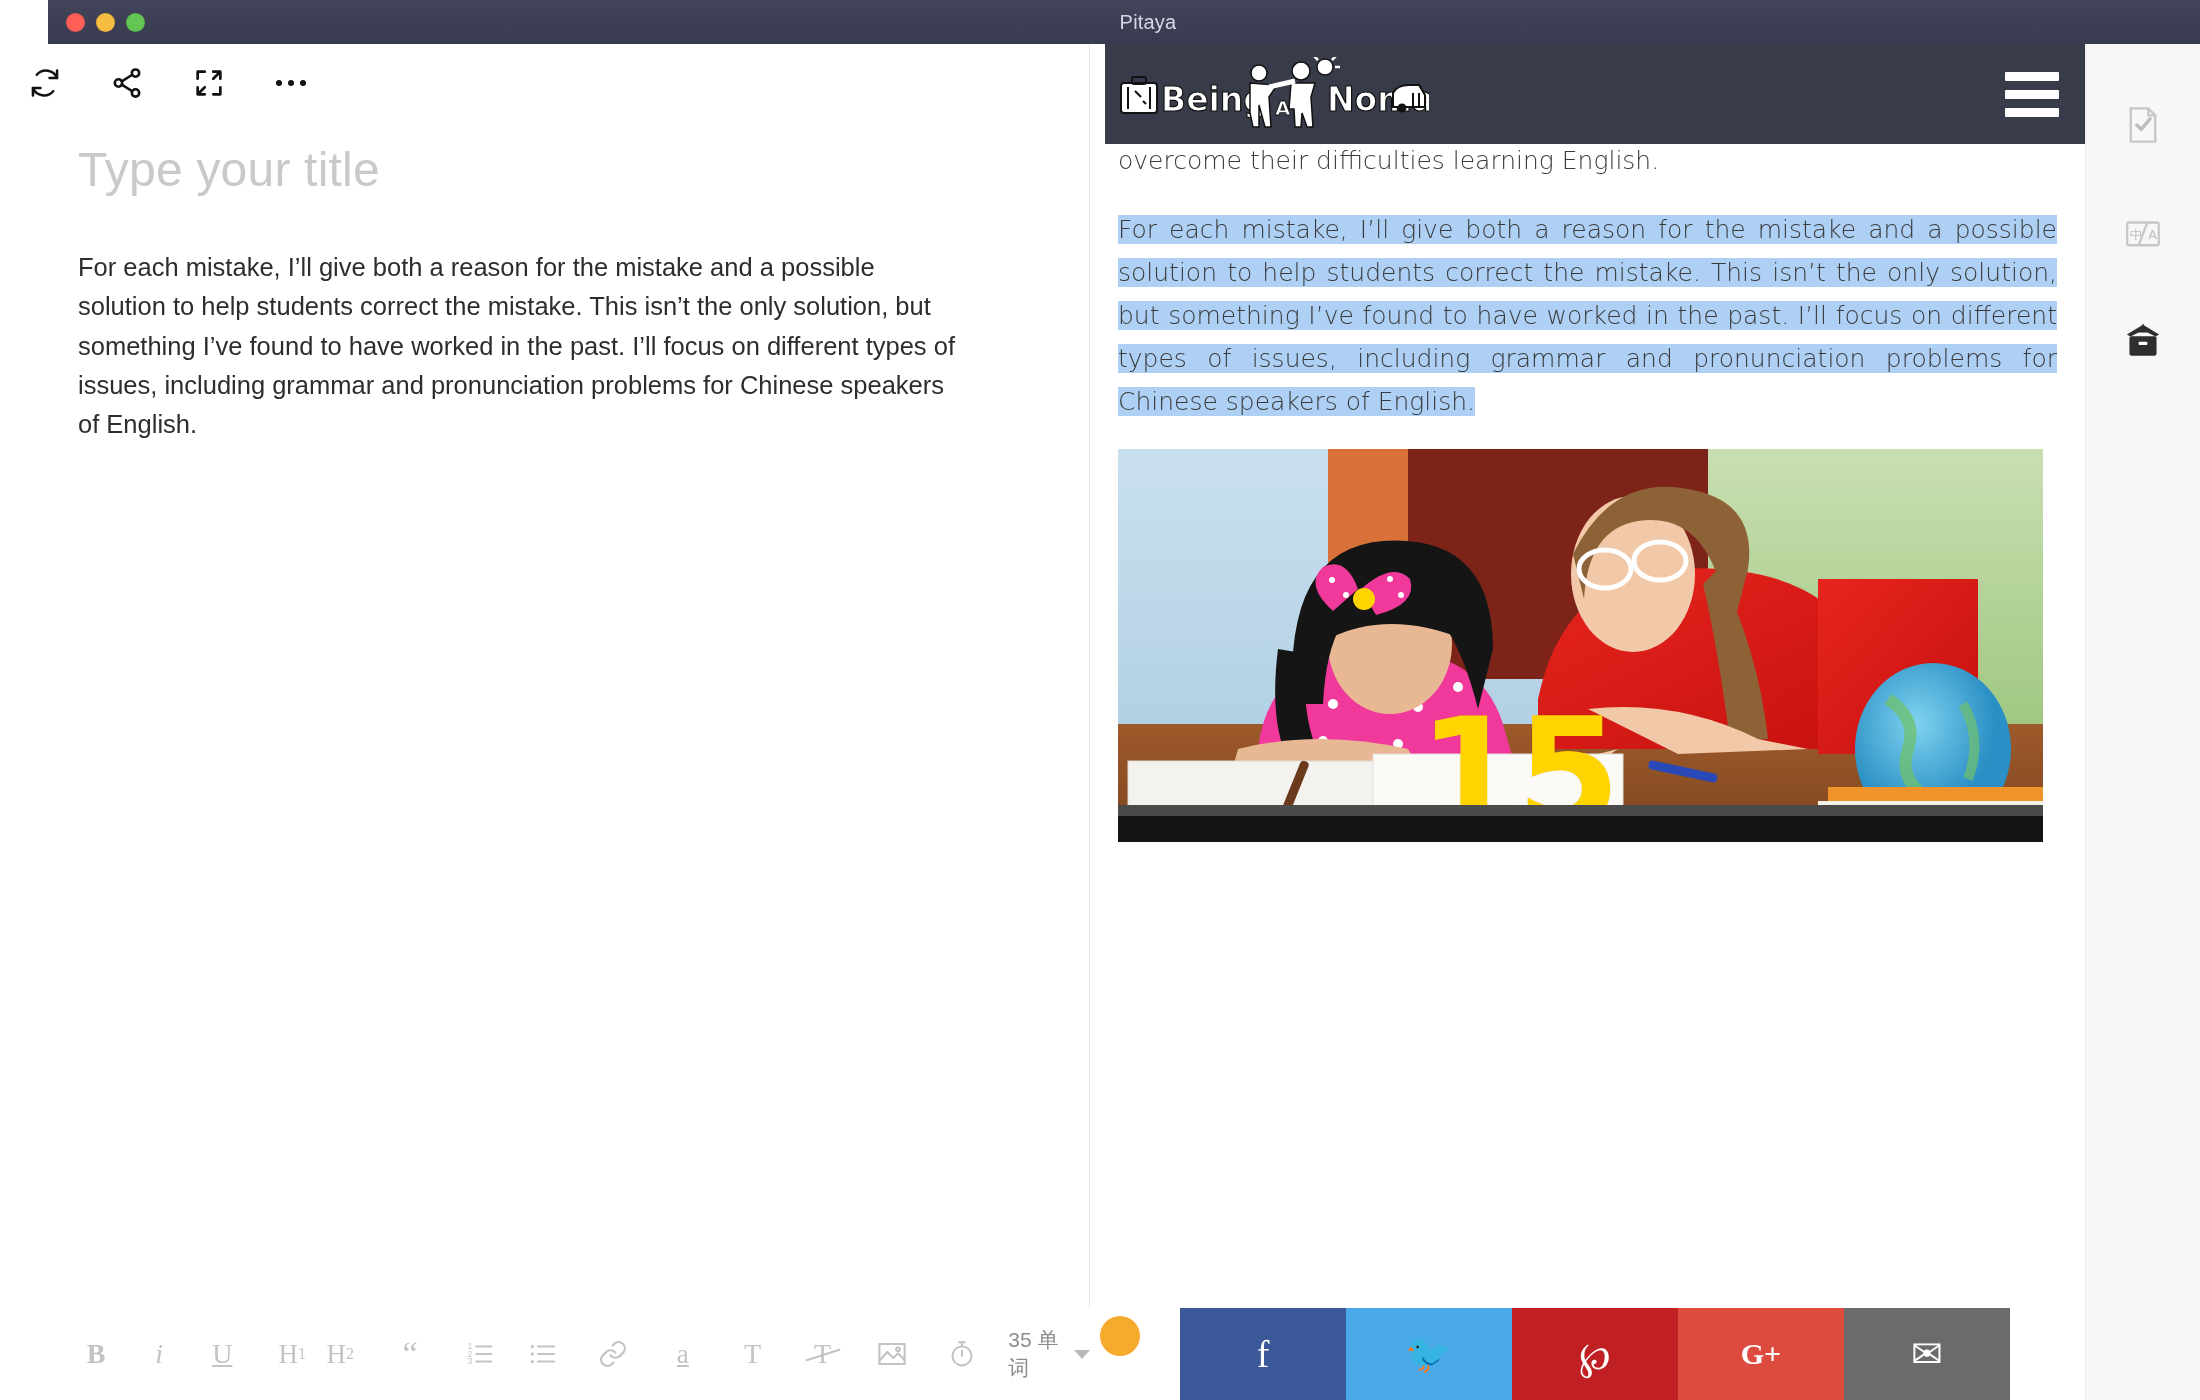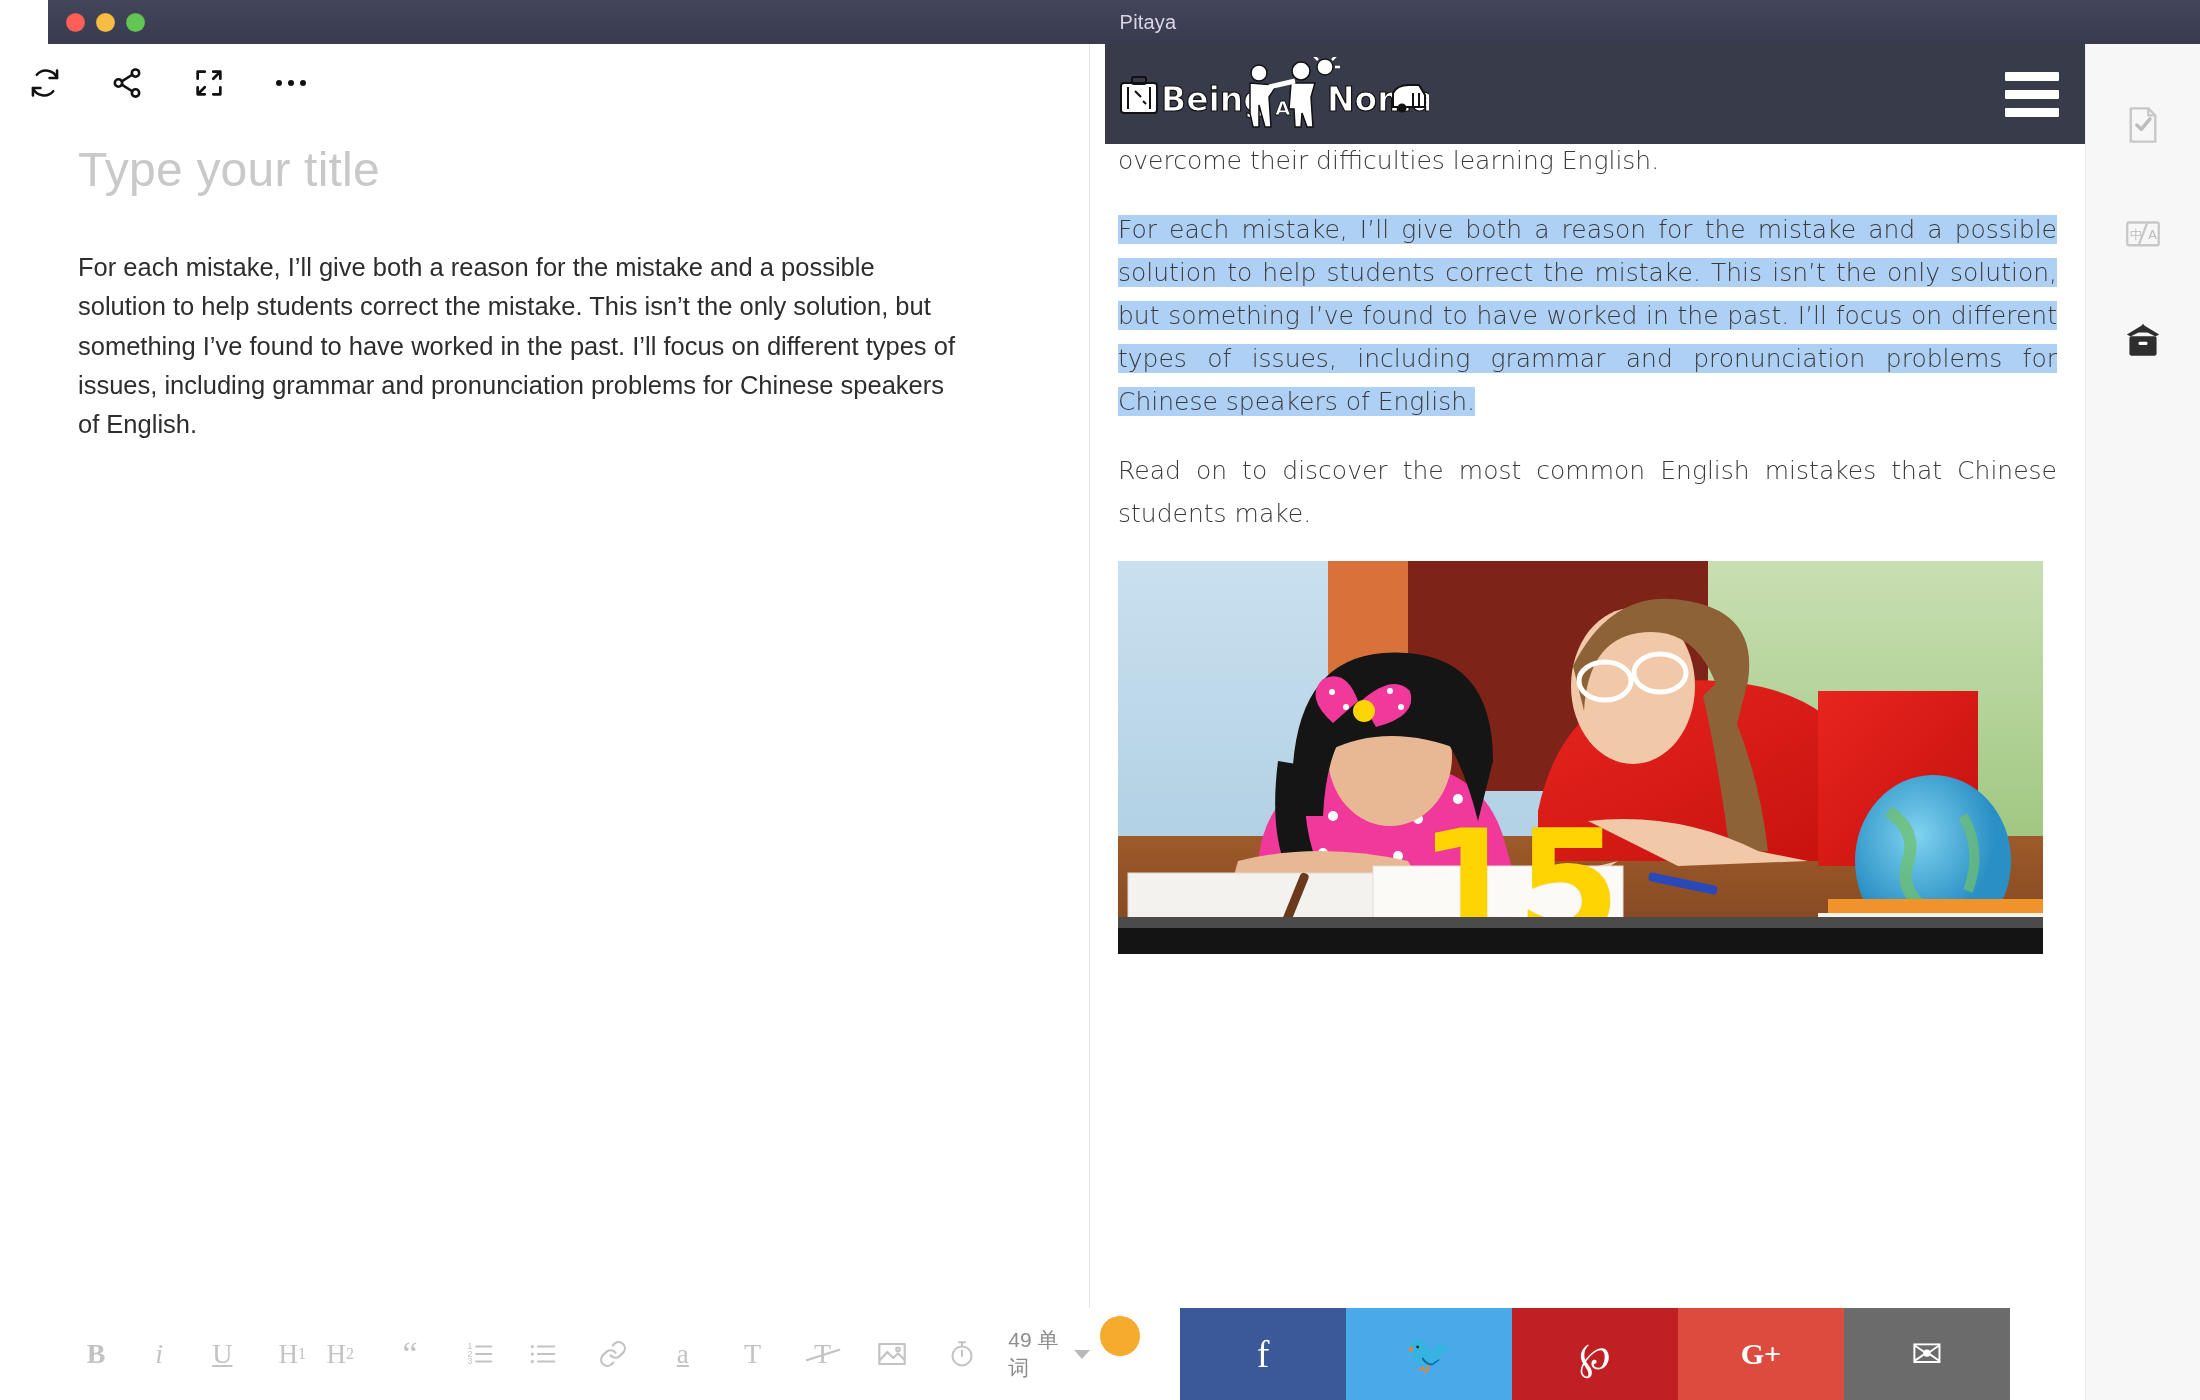--- a/index.html
+++ b/index.html
@@ -241,36 +241,35 @@
         <span class="gap-md"></span>
         <span class="fb">
           <svg width="30" height="30" viewBox="0 0 24 24" fill="none" stroke="#c3c3c3" stroke-width="1.6" stroke-linecap="round">
             <circle cx="12" cy="13.5" r="7.6"></circle>
               <line x1="12" y1="13.5" x2="12" y2="9.2"></line>
             <line x1="9.6" y1="2.6" x2="14.4" y2="2.6"></line>
               <line x1="12" y1="2.6" x2="12" y2="5.6"></line>
           </svg>
         </span>
         <span class="wordcount">
-          <span>49 单词</span>
+          <span>35 单词</span>
           <span class="chev"></span>
         </span>
       </div>
     </div>
 
     <div class="preview">
 
       <div class="prev-content">
         <div class="p-text">to Chinese students. But students can use it as well to help them overcome their difficulties learning English.</div>
 
         <div class="p-text p-sel">
           <span class="selmark">For each mistake, I’ll give both a reason for the mistake and a possible solution to help students correct the mistake. This isn’t the only solution, but something I’ve found to have worked in the past. I’ll focus on different types of issues, including grammar and pronunciation problems for Chinese speakers of English.</span>
         </div>
 
-        <div class="p-text">Read on to discover the most common English mistakes that Chinese students make.</div>
 
         <div class="photo">
 
           <svg width="925" height="393" viewBox="0 0 925 393" style="display:block">
             <defs>
               <linearGradient id="bgSky" x1="0" y1="0" x2="0" y2="1">
                 <stop offset="0%" stop-color="#c9e0ef"></stop>
                   <stop offset="100%" stop-color="#a9cbe0"></stop>
               </linearGradient>
               <linearGradient id="greenBg" x1="0" y1="0" x2="0" y2="1">

